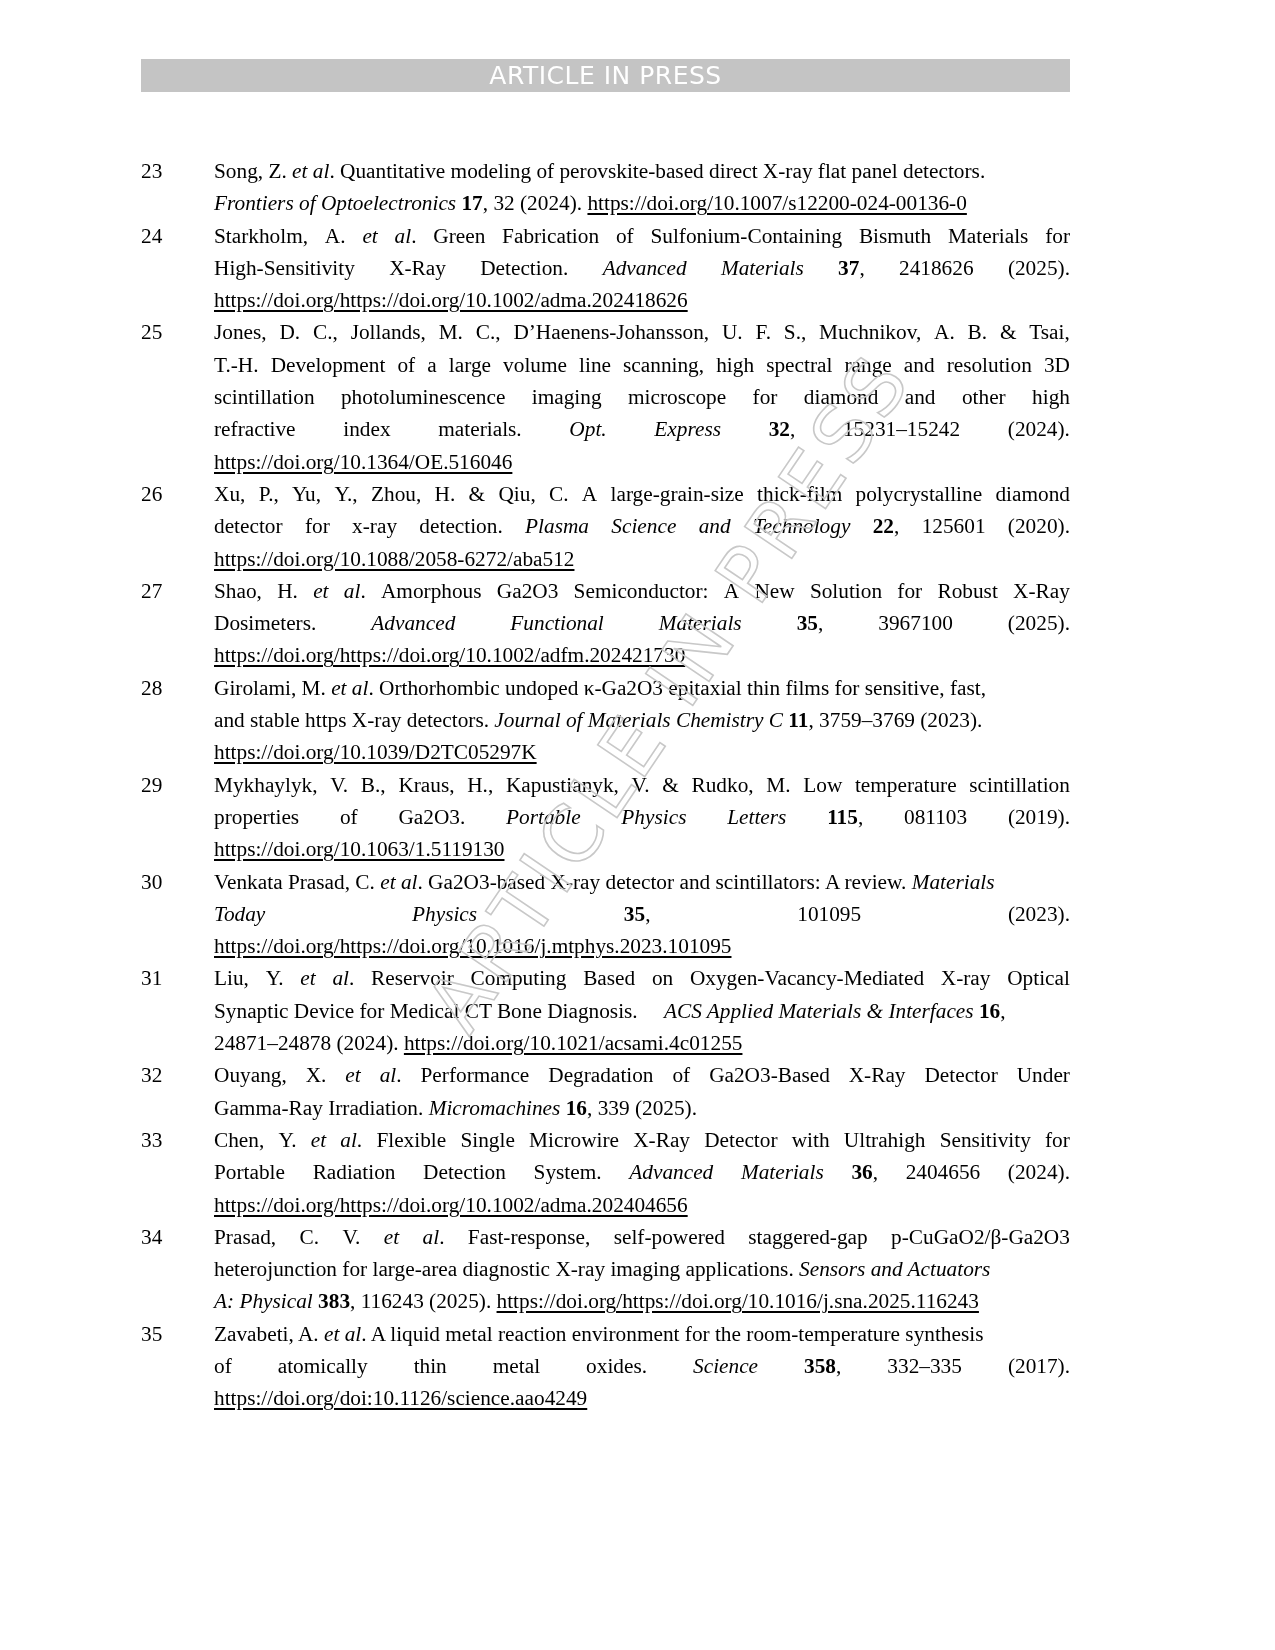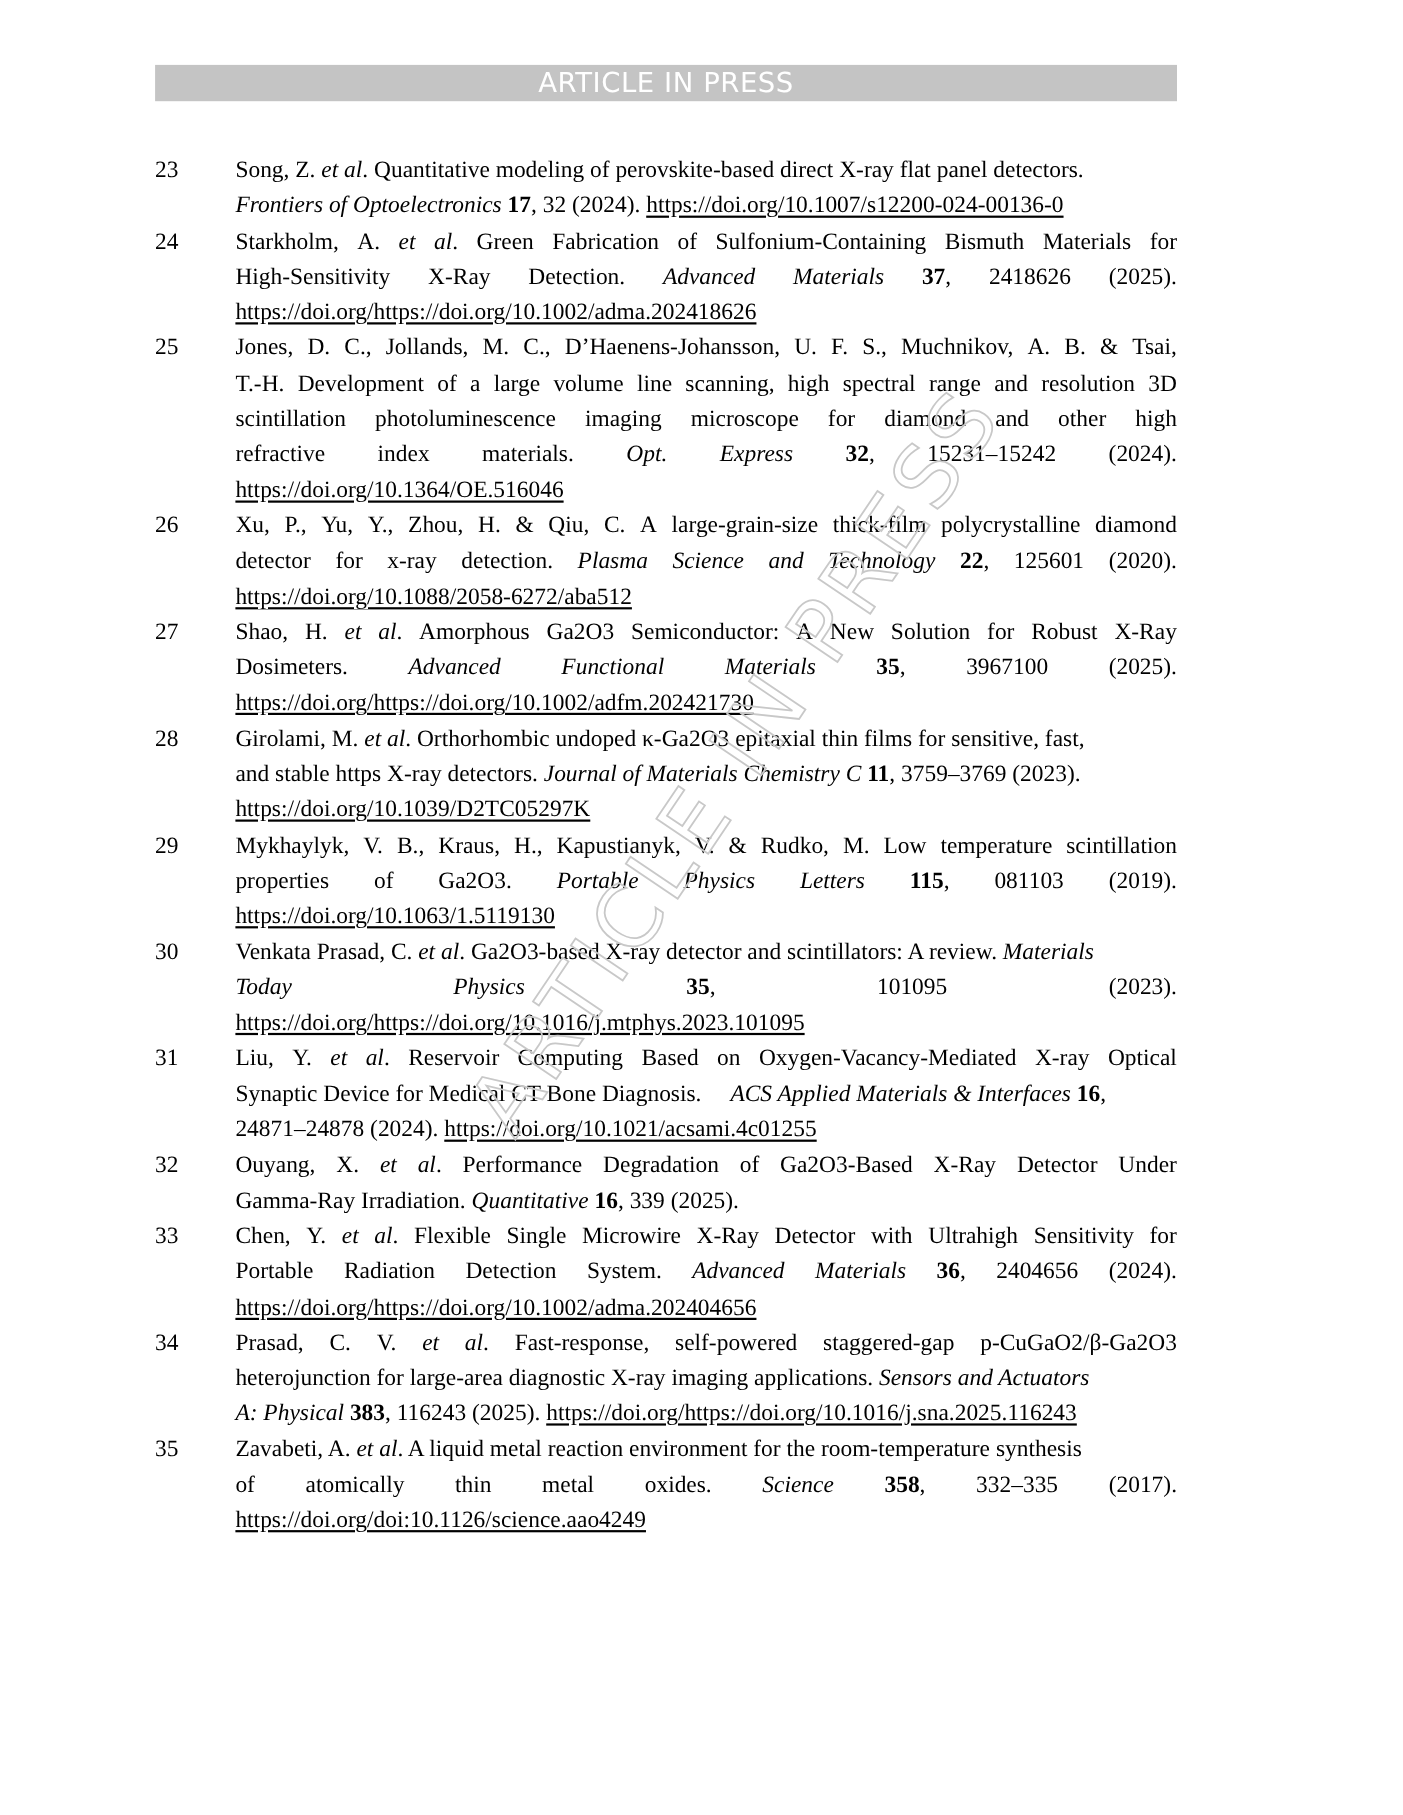--- a/index.html
+++ b/index.html
@@ -2,21 +2,21 @@
 <html><head>
 <meta charset="utf-8">
 <style>
   html, body { margin: 0; padding: 0; background: #ffffff; }
   body { width: 1275px; height: 1650px; position: relative; overflow: hidden;
          font-family: "Liberation Serif", "DejaVu Serif", serif; color: #000; }
   .banner { position: absolute; left: 141px; top: 59px; width: 929px; height: 33px;
             background: #c4c4c4; color: #ffffff; text-align: center;
             font-family: "DejaVu Sans", "Liberation Sans", sans-serif; font-size: 25px;
             line-height: 33px; letter-spacing: 0.5px; }
-  .refs { position: absolute; left: 141px; top: 138px; width: 929px; }
+  .refs { position: absolute; left: 141px; top: 155px; width: 929px; }
   .ref { position: relative; display: flex; }
   .ref-num { width: 73px; flex: 0 0 73px; font-size: 21.3px; line-height: 32.3px; }
   .ref-body { flex: 1 1 auto; }
   .line { font-size: 21.3px; line-height: 32.3px; white-space: nowrap; height: 32.3px; }
   .line.just { display: flex; justify-content: space-between; }
   .line.just > span.w { display: inline-block; }
   .i { font-style: italic; }
   .b { font-weight: bold; }
   .u { text-decoration: underline; text-decoration-thickness: 1.5px; text-underline-offset: 3px; cursor: pointer; }
   .watermark { position: absolute; left: 310px; top: 720px; width: 620px; text-align: center;
@@ -275,21 +275,21 @@
           <span class="i w">et</span>
           <span class="w"><span class="i">al</span><span class="">.</span></span>
           <span class="w">Performance</span>
           <span class="w">Degradation</span>
           <span class="w">of</span>
           <span class="w">Ga2O3-Based</span>
           <span class="w">X-Ray</span>
           <span class="w">Detector</span>
           <span class="w">Under</span>
         </div>
-        <div class="line"><span style="white-space: pre;">Gamma-Ray Irradiation. </span><span class="i" style="white-space: pre;">Quantitative</span><span style="white-space: pre;"> </span><span class="b" style="white-space: pre;">16</span><span style="white-space: pre;">, 339 (2025).</span></div>
+        <div class="line"><span style="white-space: pre;">Gamma-Ray Irradiation. </span><span class="i" style="white-space: pre;">Micromachines</span><span style="white-space: pre;"> </span><span class="b" style="white-space: pre;">16</span><span style="white-space: pre;">, 339 (2025).</span></div>
       </div>
     </div>
     <div class="ref">
       <div class="ref-num">33</div>
       <div class="ref-body">
         <div class="line just">
           <span class="w">Chen,</span>
           <span class="w">Y.</span>
           <span class="i w">et</span>
           <span class="w"><span class="i">al</span><span class="">.</span></span>

